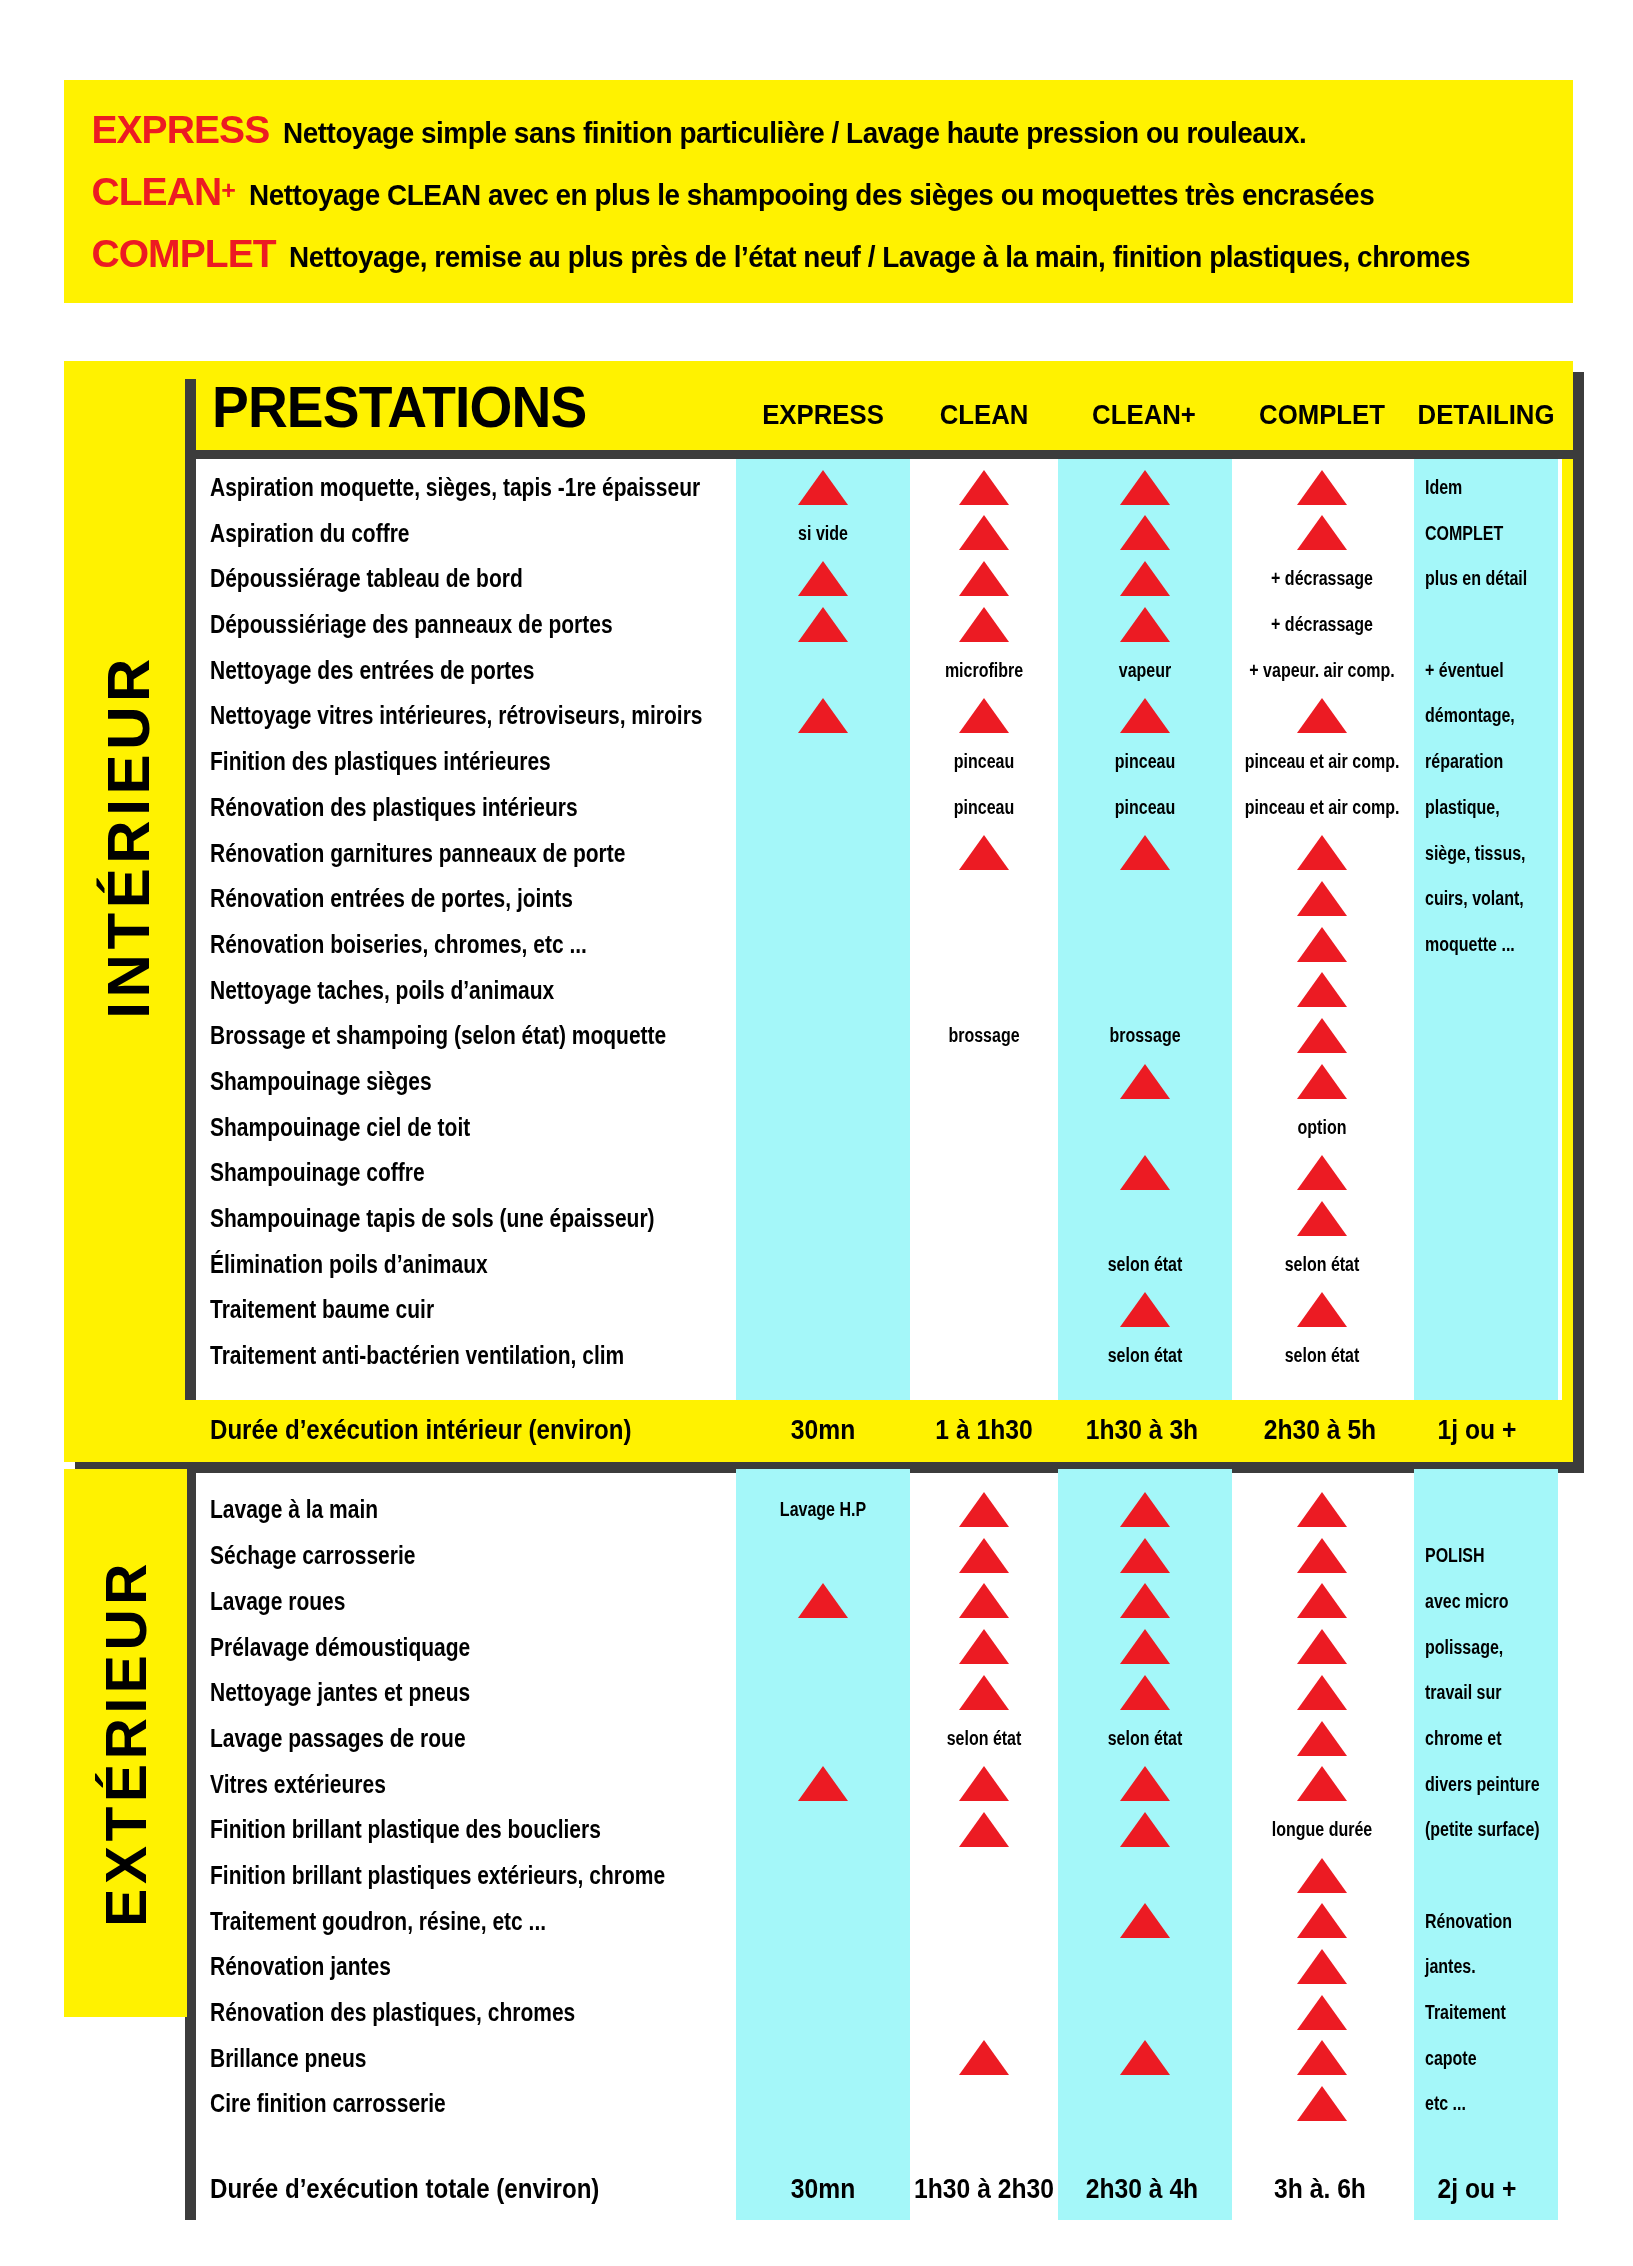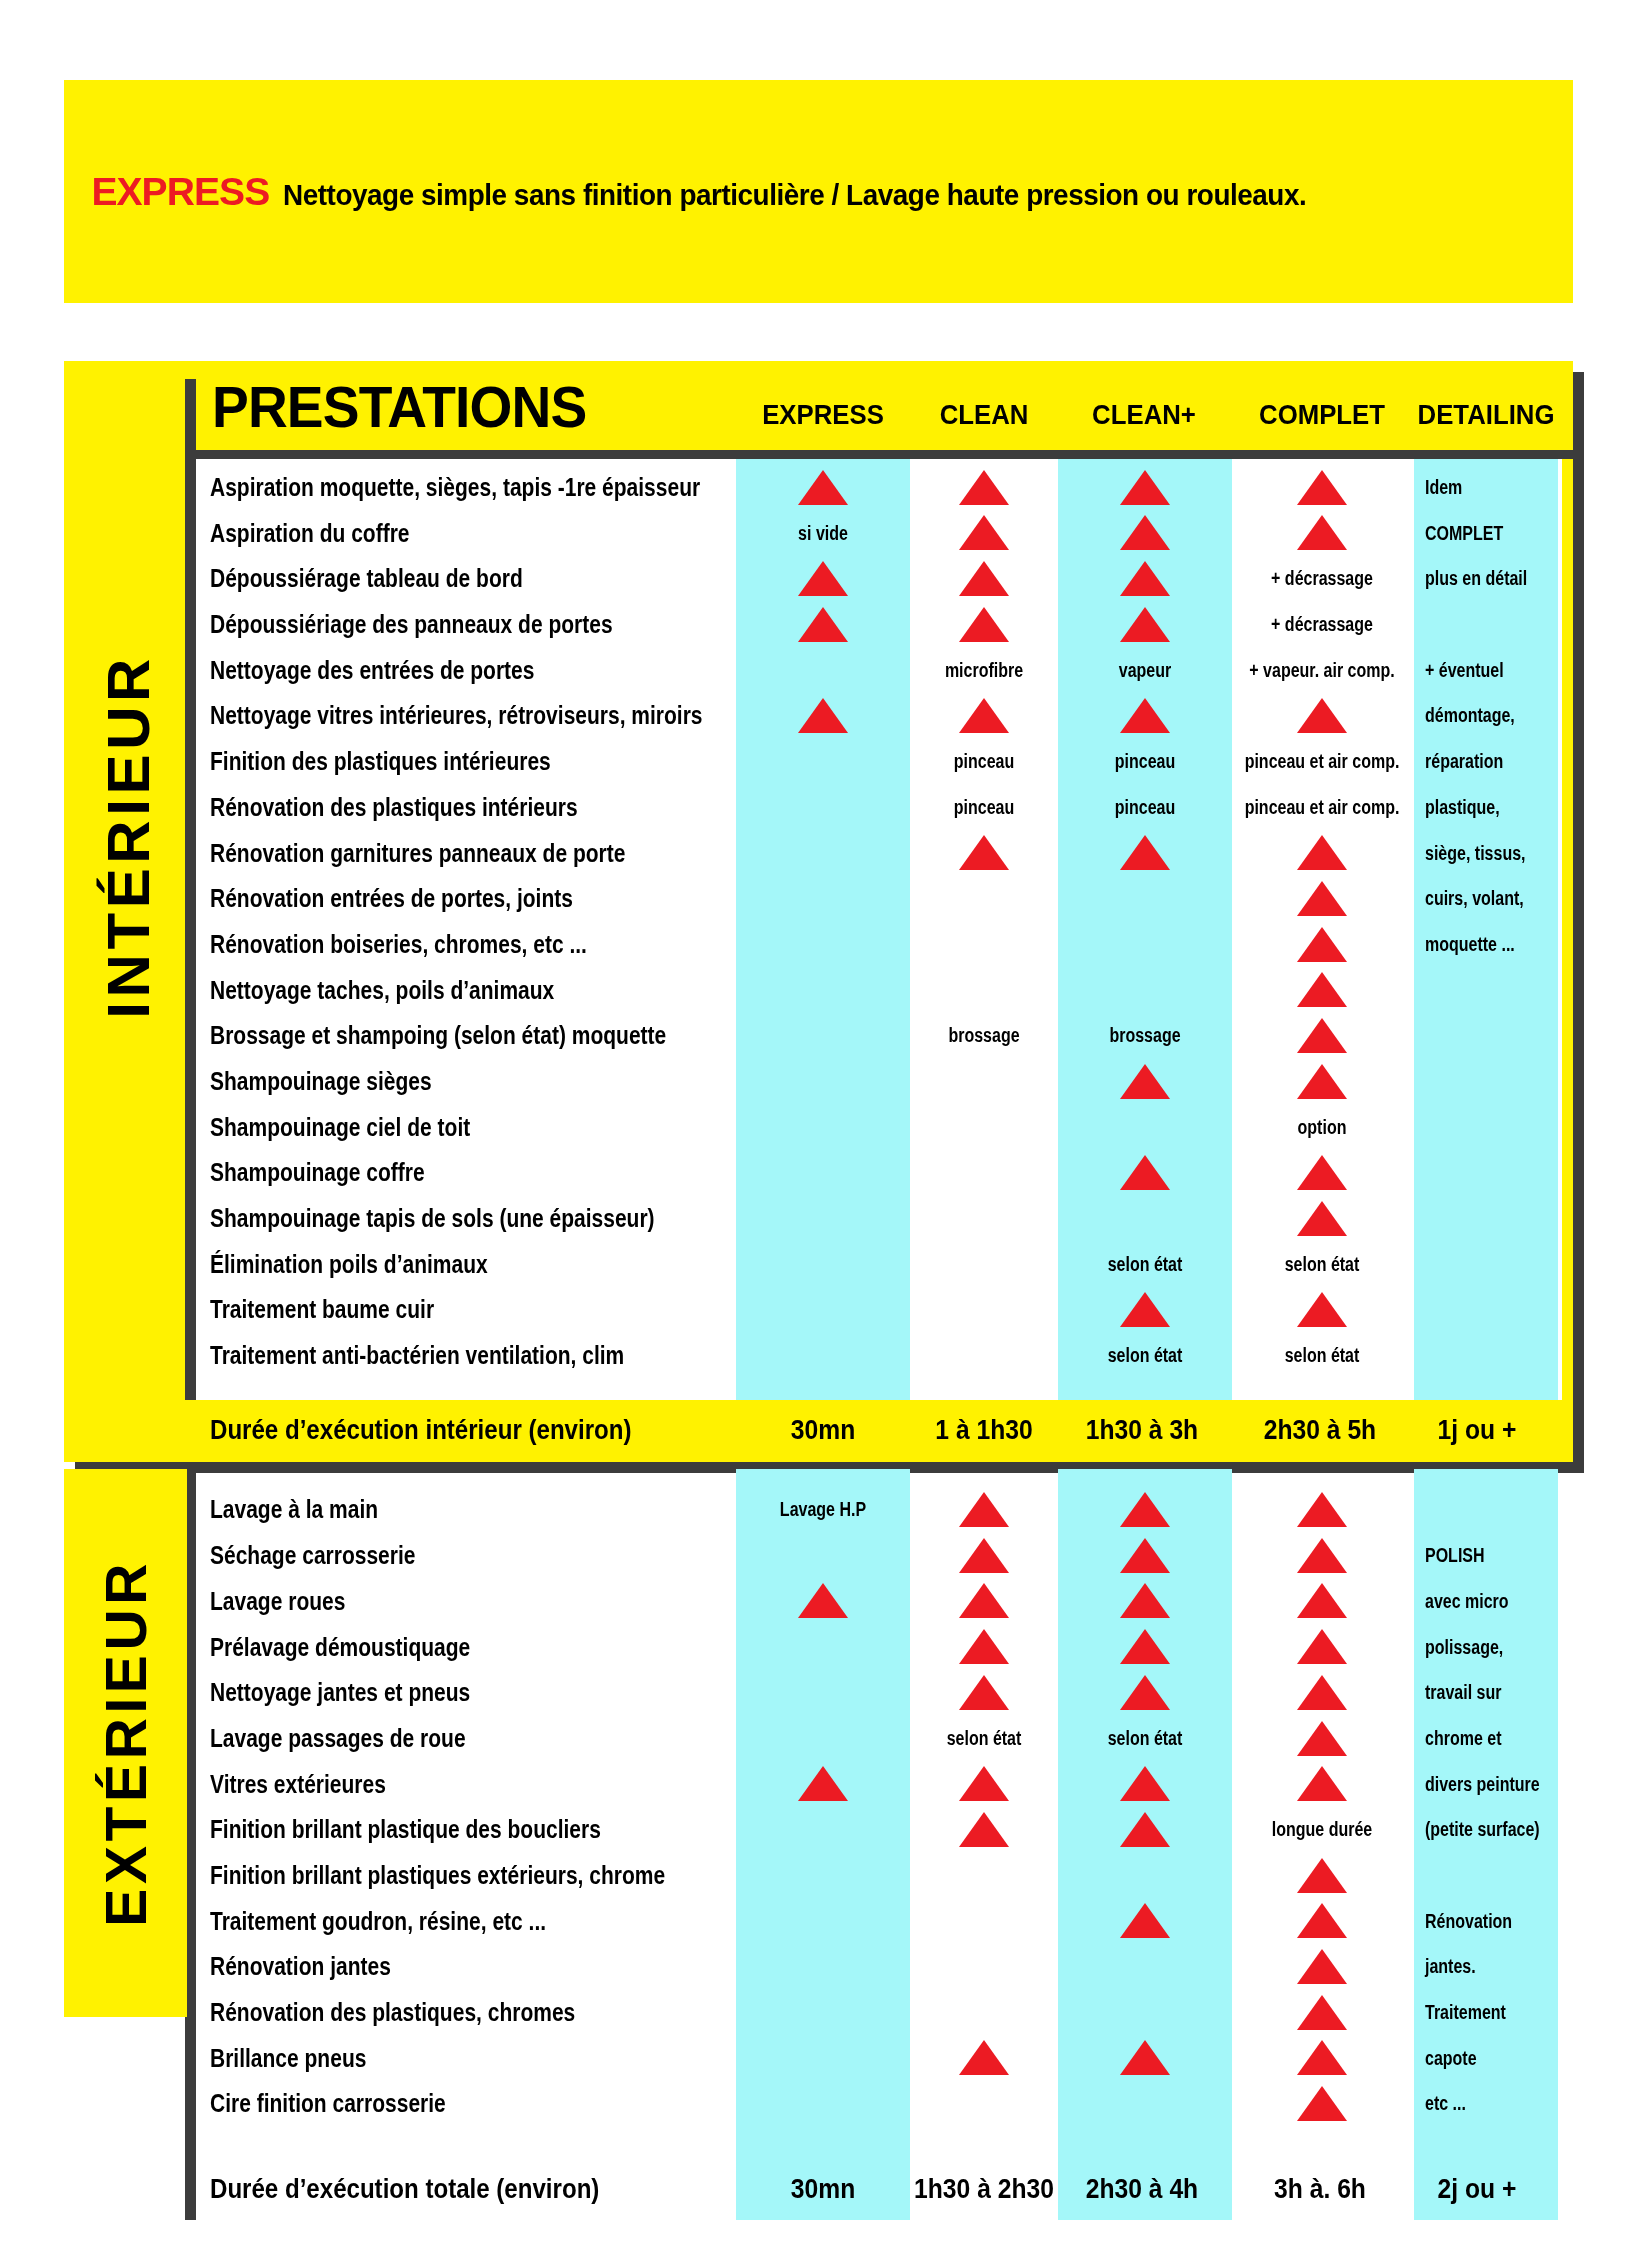--- a/index.html
+++ b/index.html
@@ -51,20 +51,28 @@
 </style>
 </head>
 <body>
 
 <div id="page">
 
   <div class="legend">
     <div class="legend-line">
       <span class="leg-label">EXPRESS</span><span class="leg-sup"></span>
       <span class="leg-text">Nettoyage simple sans finition particulière / Lavage haute pression ou rouleaux.</span>
+    </div>
+    <div class="legend-line">
+      <span class="leg-label">CLEAN</span><span class="leg-sup">+</span>
+      <span class="leg-text">Nettoyage CLEAN avec en plus le shampooing des sièges ou moquettes très encrasées</span>
+    </div>
+    <div class="legend-line">
+      <span class="leg-label">COMPLET</span><span class="leg-sup"></span>
+      <span class="leg-text">Nettoyage, remise au plus près de l’état neuf / Lavage à la main, finition plastiques, chromes</span>
     </div>
   </div>
 
   <div class="panel"></div>
 
   <div class="vshadow" style="top:379px;height:1021px;"></div>
   <div class="hshadow"></div>
 
   <div class="title">PRESTATIONS</div>
   <div class="colhead" style="left:823px;">EXPRESS</div>

